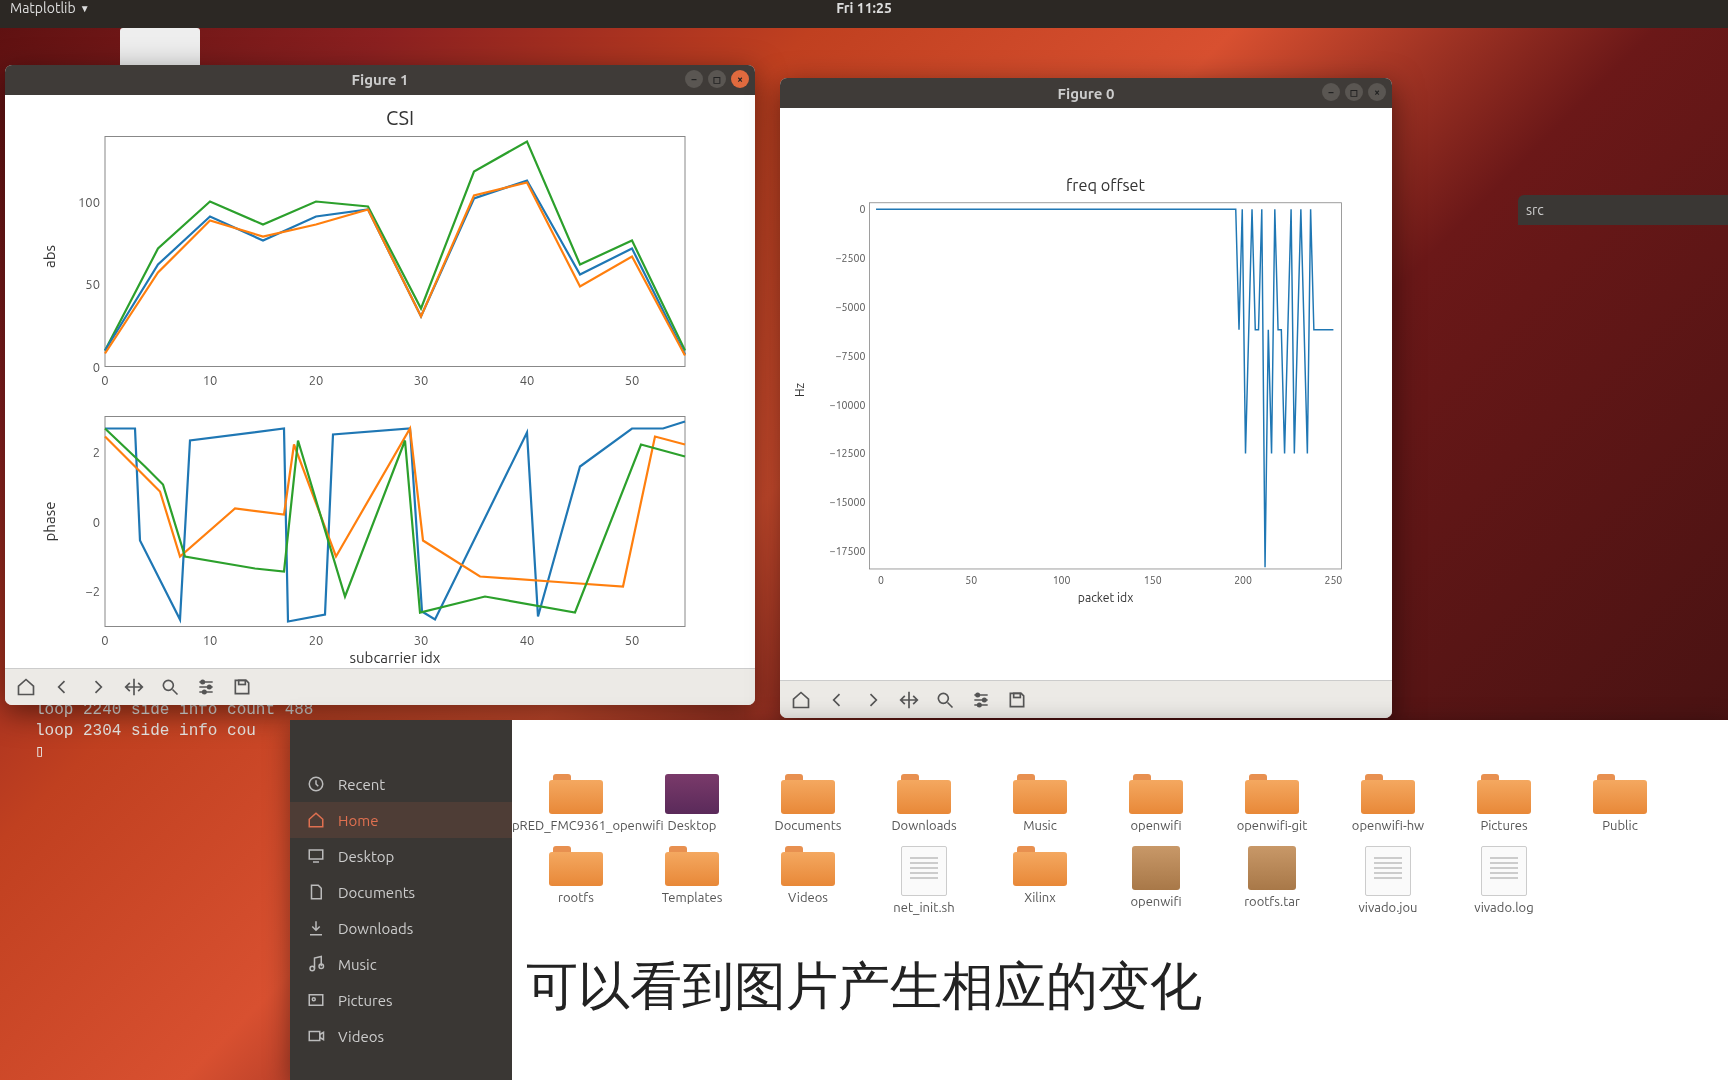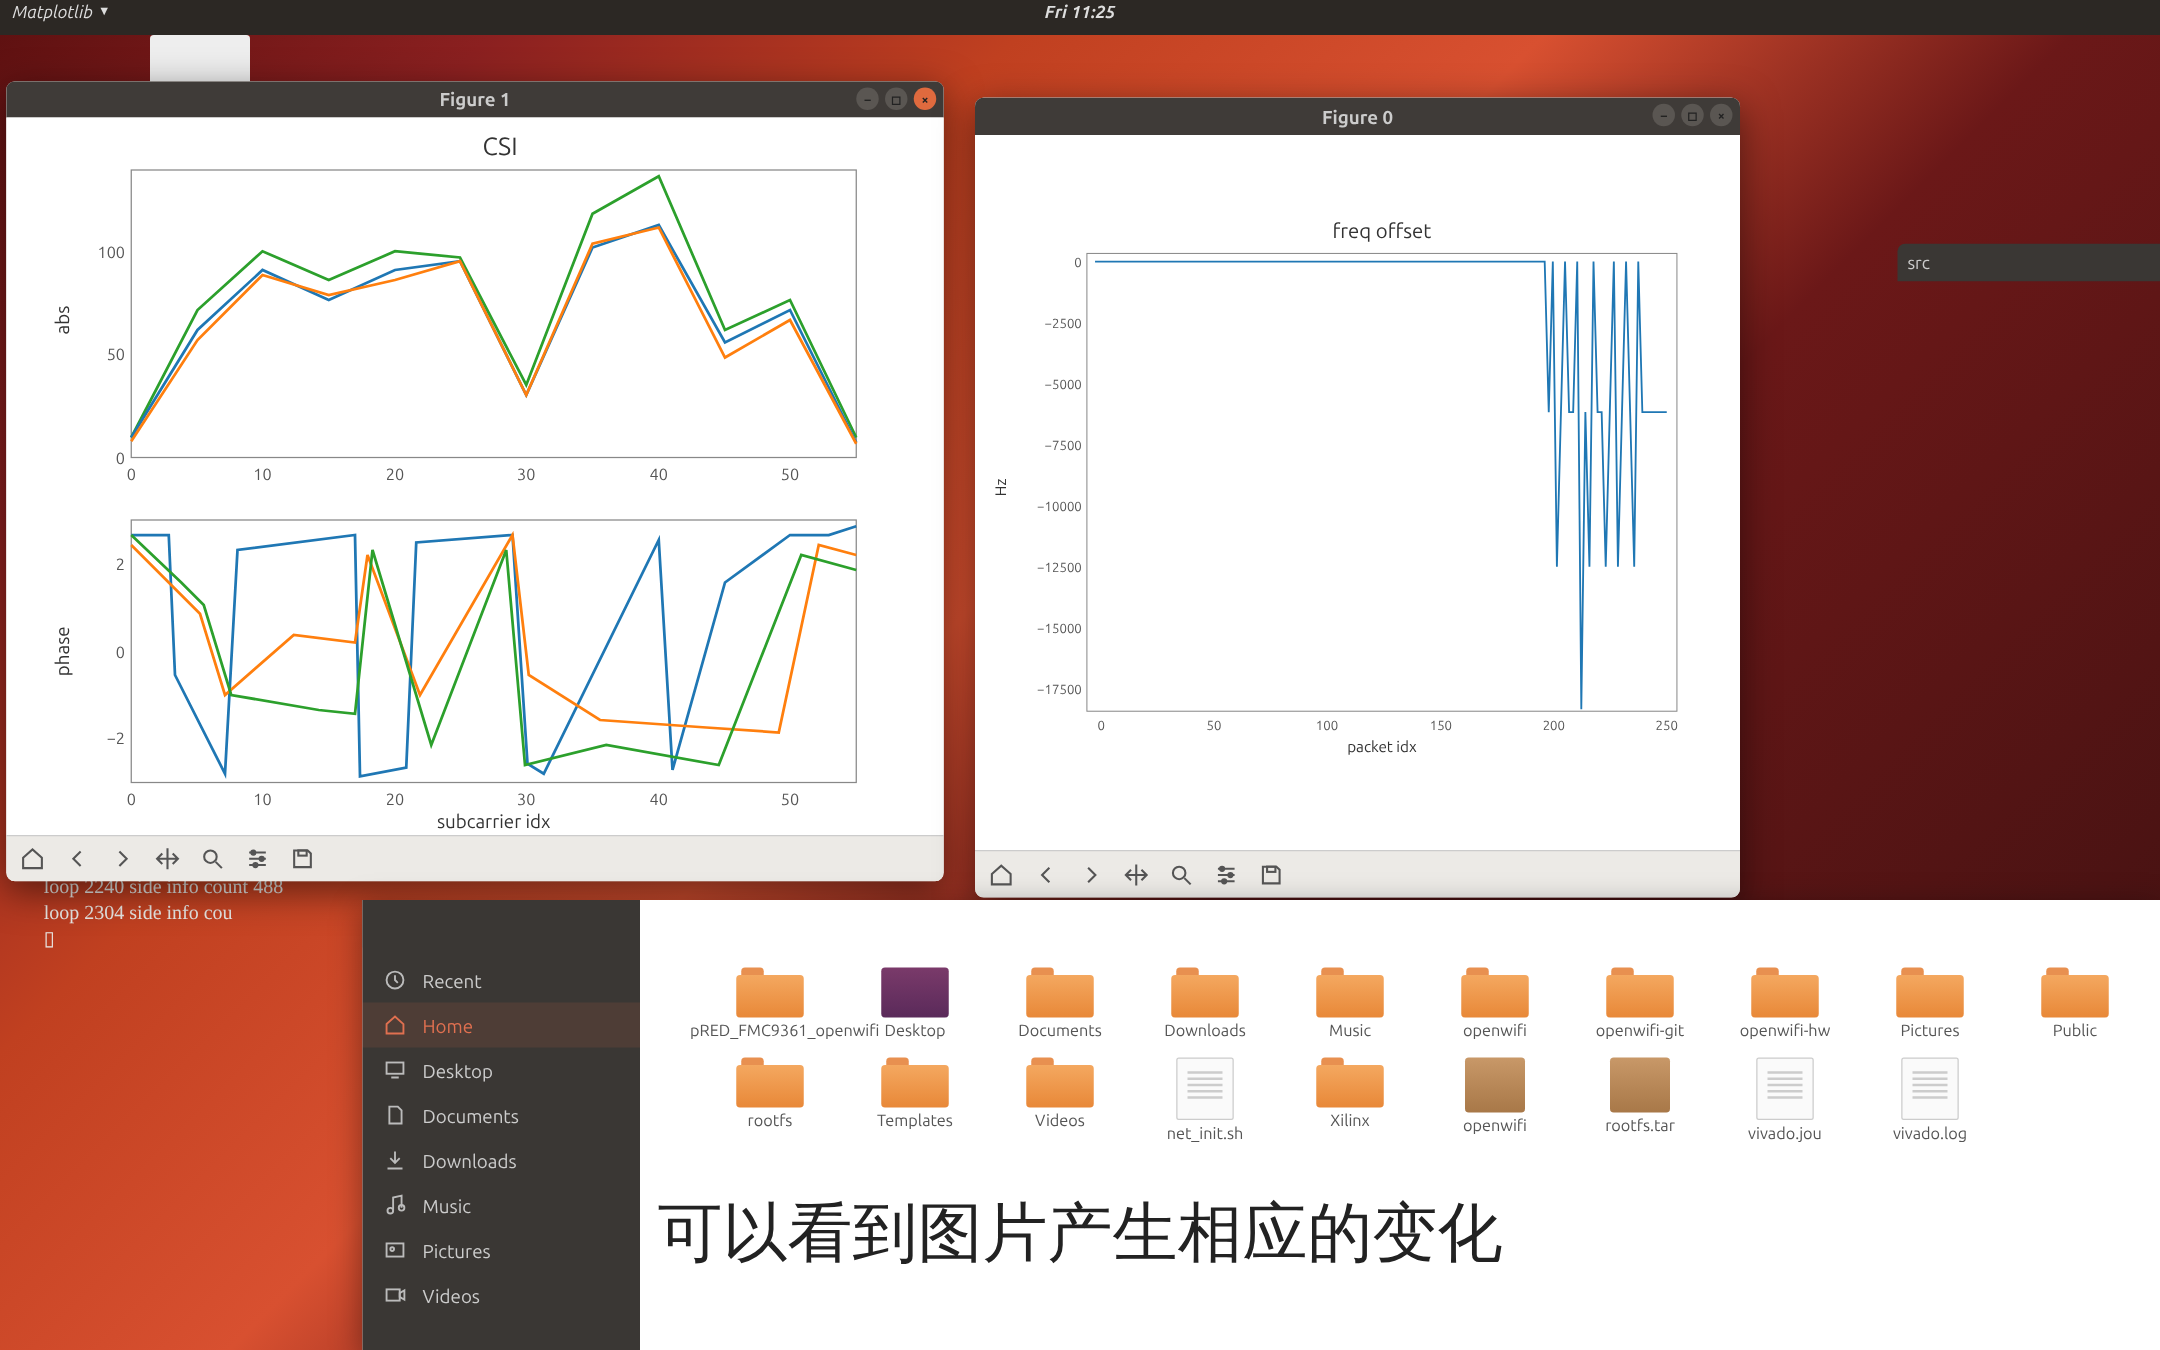--- a/index.html
+++ b/index.html
@@ -6,21 +6,21 @@
   body {
     width: 1728px; height: 1080px;
     background: linear-gradient(135deg, #5c1010 0%, #8b2020 15%, #c04020 30%, #d85030 45%, #6b1818 60%, #3a1010 100%);
     font-family: "Ubuntu", "Segoe UI", sans-serif;
     color: #eee; overflow: hidden; position: relative;
   }
   
   .topbar {
     position: absolute; top: 0; left: 0; right: 0; height: 28px;
     background: #2c2824; color: #ddd; font-size: 14px;
-    display: flex; align-items: flex-start; padding: 1px 10px; font-style: italic;
+    display: flex; align-items: flex-end; padding: 12px 10px;
   }
   .topbar .clock { position: absolute; left: 50%; transform: translateX(-50%); font-weight: 600; }
   .topbar .app { display: flex; align-items: center; gap: 4px; }
   .topbar .tri { font-size: 10px; }
 
   
   .win {
     position: absolute; background: #f0ede9; border-radius: 7px;
     box-shadow: 0 8px 30px rgba(0,0,0,.5); overflow: hidden;
     display: flex; flex-direction: column;
@@ -47,27 +47,27 @@
   .plot-body { flex: 1; background: #fff; position: relative; }
   .plot-body svg { width: 100%; height: 100%; }
 
   
   .thumb { position: absolute; top: 28px; left: 120px; width: 80px; height: 40px;
            background: #eee; border-radius: 3px; }
 
   
   .term {
     position: absolute; left: 35px; top: 700px;
-    font-family: Liberation Serif, serif; font-size: 16px; color: #e8e6e3; line-height: 1.3;
+    font-family: Liberation Mono, monospace; font-size: 16px; color: #e8e6e3; line-height: 1.3;
   }
 
   
   .files-win {
     position: absolute; left: 290px; top: 720px; width: 1438px; height: 360px;
-    display: flex; background: #fff; box-shadow: 0 6px 24px rgba(0,0,0,.4); gap: 40px;
+    display: flex; background: #fff; box-shadow: 0 6px 24px rgba(0,0,0,.4);
   }
   .files-header {
     position: absolute; left: 290px; top: 720px; width: 1438px; height: 38px;
     background: #3f3b38; display: flex; align-items: center; padding: 0 8px; gap: 8px;
   }
   .fh-btn { width: 28px; height: 24px; display:flex; align-items:center; justify-content:center;
             color:#ccc; border-radius: 3px; }
   .fh-btn.active { background: #5a5652; }
   .fh-crumb { display:flex; align-items:center; gap:6px; background:#5a5652;
               padding: 3px 10px; border-radius: 3px; color:#ddd; font-size:14px; font-weight:600; }

